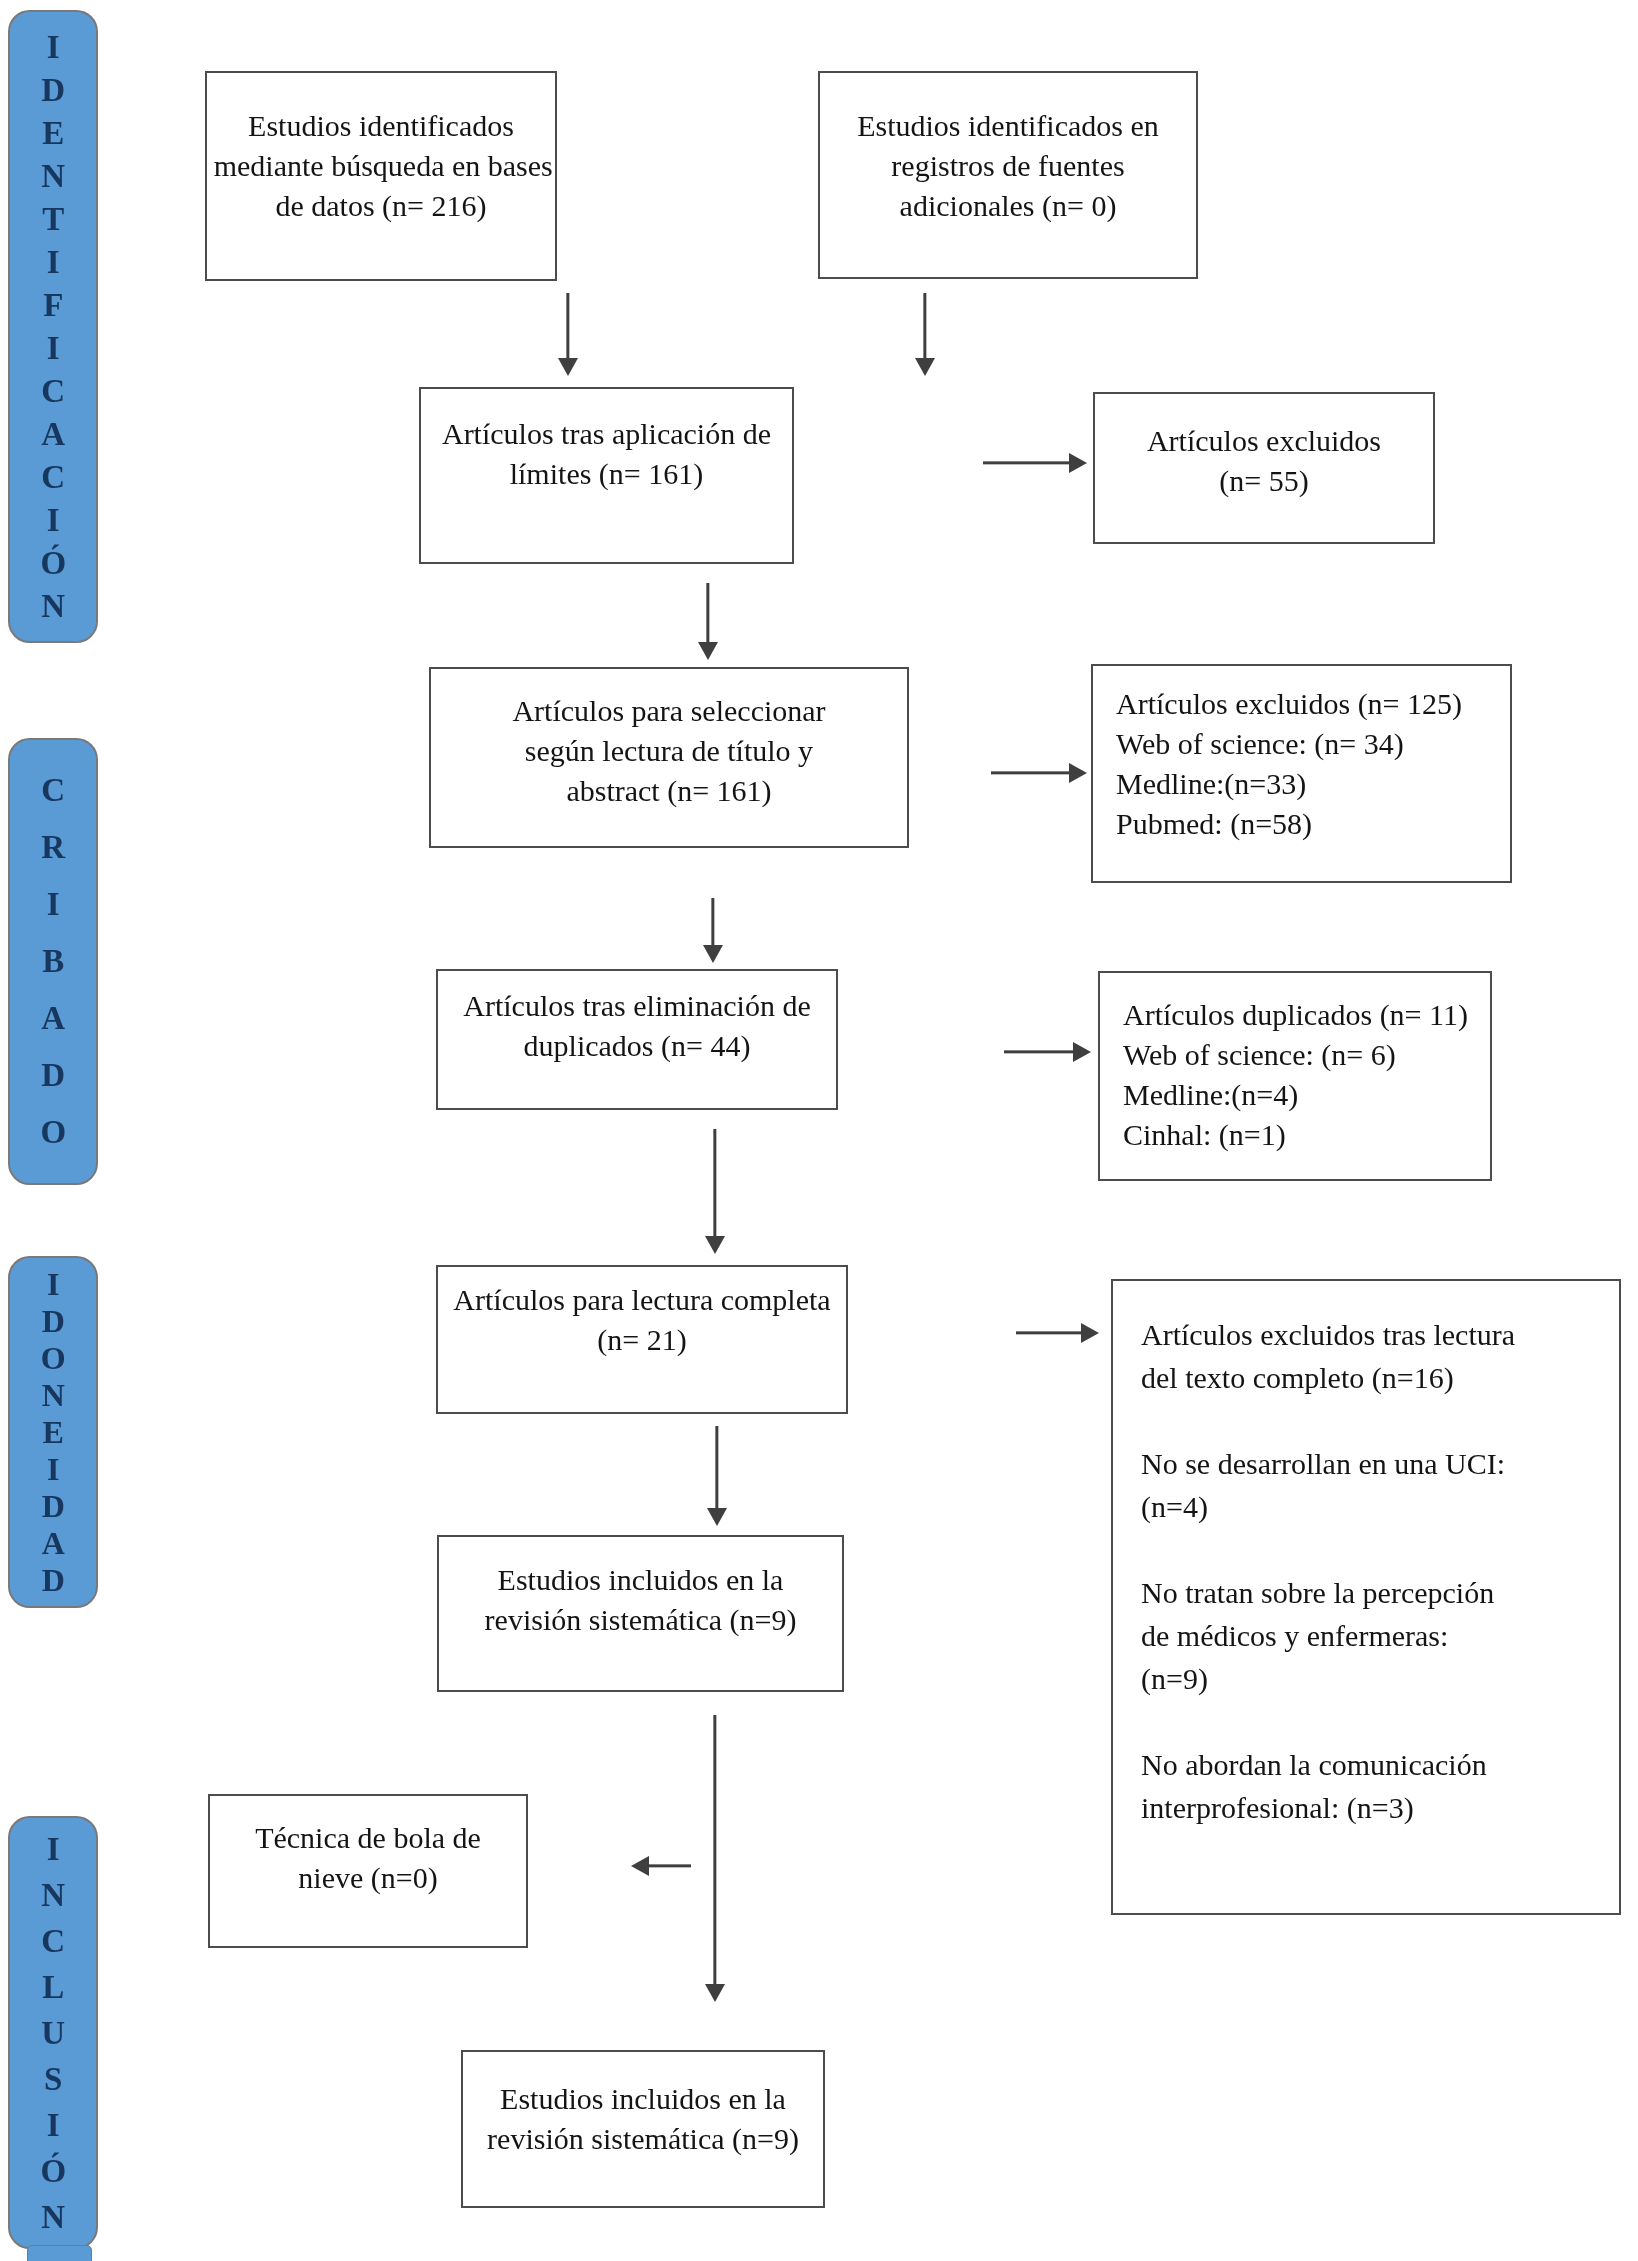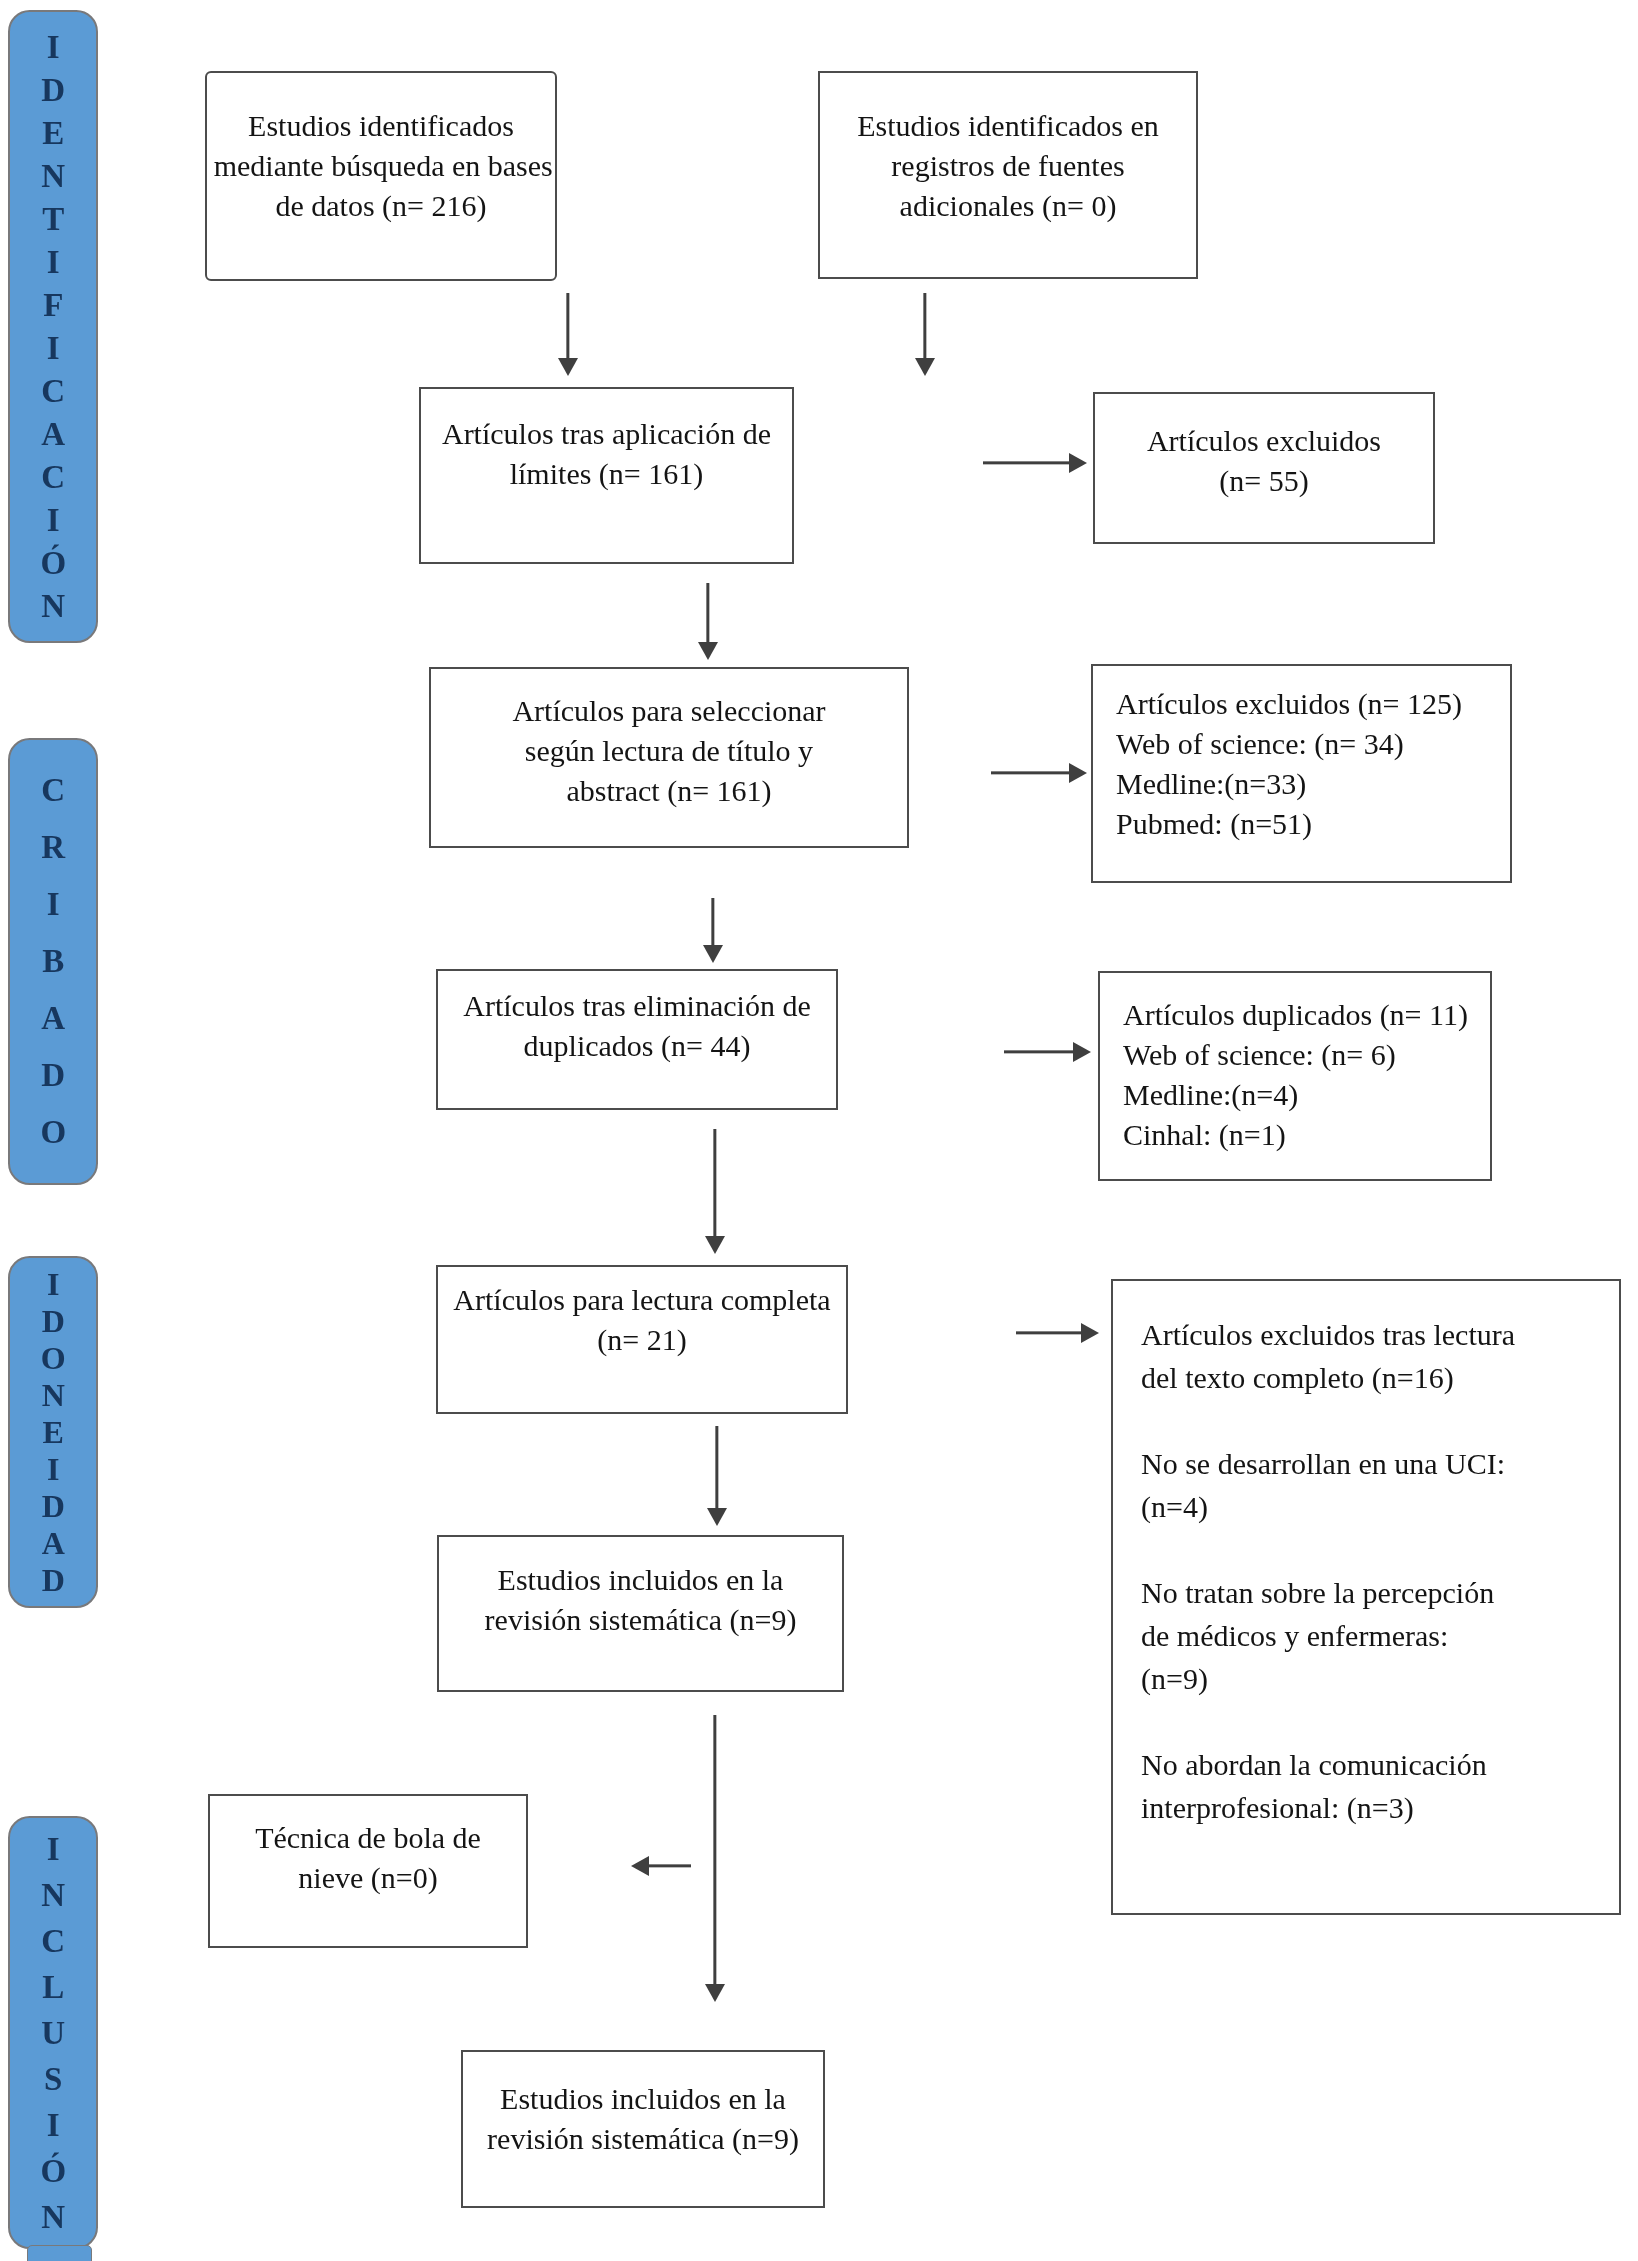--- a/index.html
+++ b/index.html
@@ -81,21 +81,21 @@
 C
 L
 U
 S
 I
 Ó
 N</div>
   </div>
   <div class="stage-sliver" style="left:27px;top:2245px;width:63px;height:16.7px;border-radius:5px 5px 0 0;"></div>
 
-  <div class="box center" style="left:205px;top:71px;width:352px;height:210px;padding:33px 6.7px 0;border-radius:6px;">
+  <div class="box center" style="left:205px;top:71px;width:352px;height:210px;padding:33px 6.7px 0;">
     <div class="box-text">Estudios identificados
 mediante búsqueda en bases
 de datos (n= 216)</div>
   </div>
   <div class="box center" style="left:818px;top:71px;width:380px;height:208px;padding:33px 6.7px 0;">
     <div class="box-text">Estudios identificados en
 registros de fuentes
 adicionales (n= 0)</div>
   </div>
 
@@ -132,21 +132,21 @@
 abstract (n= 161)</div>
   </div>
   <div class="harrow" style="left:991px;top:762px;width:96px;">
       <div class="line"></div>
       <div class="head"></div>
     </div>
   <div class="box left" style="left:1091px;top:664px;width:421px;height:219px;padding:18.3px 8.3px 0 23px;">
     <div class="box-text">Artículos excluidos (n= 125)
 Web of science: (n= 34)
 Medline:(n=33)
-Pubmed: (n=51)</div>
+Pubmed: (n=58)</div>
   </div>
 
   <div class="varrow" style="left:702px;top:898px;height:65px;">
       <div class="line"></div>
       <div class="head"></div>
     </div>
 
   <div class="box center" style="left:436px;top:969px;width:402px;height:141px;padding:15px 6.7px 0;">
     <div class="box-text">Artículos tras eliminación de
 duplicados (n= 44)</div>

